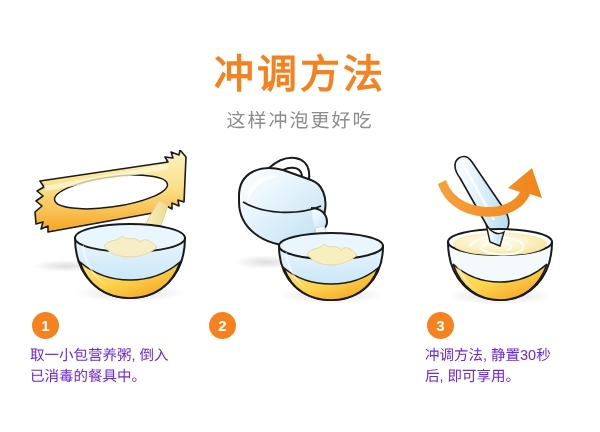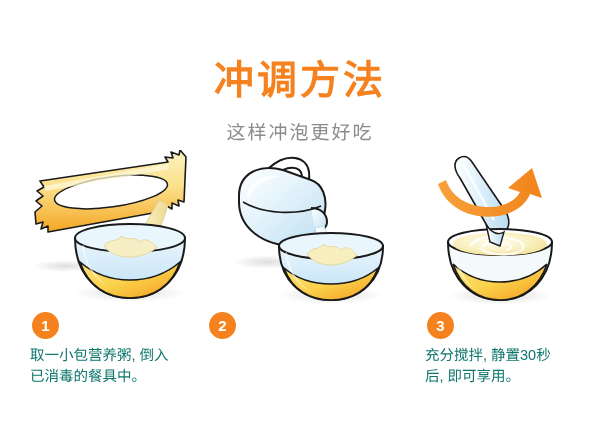--- a/index.html
+++ b/index.html
@@ -26,21 +26,21 @@
     top: 40px;
     width: 600px;
     text-align: center;
   }
   .title {
     font-size: 40px;
     line-height: 48px;
     font-weight: bold;
     color: #F5821F;
     letter-spacing: 3px;
-    margin: 16px;
+    margin: 10px;
   }
   .subtitle {
     font-size: 19px;
     line-height: 26px;
     color: #8C8C8C;
     letter-spacing: 2px;
     margin: 8px 0 0 0;
   }
 
   
@@ -85,21 +85,21 @@
     color: #ffffff;
     font-size: 15px;
     font-weight: bold;
     line-height: 27px;
     text-align: center;
     margin: 0 0 6px 2px;
   }
   .step-text {
     font-size: 14.5px;
     line-height: 21px;
-    color: #0f766e;
+    color: #6d28d9;
     letter-spacing: 0px;
     white-space: pre-line;
   }
 </style>
 </head>
 <body>
 
 <div class="page">
 
   <div class="header">
@@ -311,18 +311,18 @@
       <div class="step-text">取一小包营养粥, 倒入
 已消毒的餐具中。</div>
     </div>
 
     <div class="step step-2">
       <div class="step-badge">2</div>
     </div>
 
     <div class="step step-3">
       <div class="step-badge">3</div>
-      <div class="step-text">充分搅拌, 静置30秒
+      <div class="step-text">冲调方法, 静置30秒
 后, 即可享用。</div>
     </div>
   </div>
 
 </div>
 
 </body></html>

